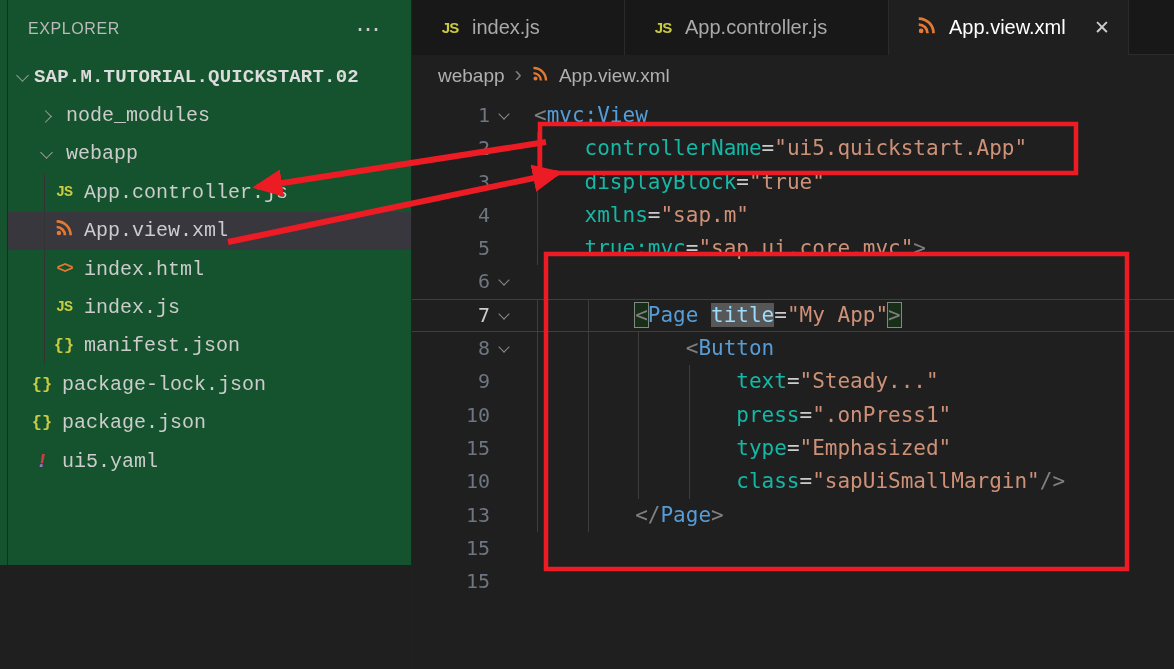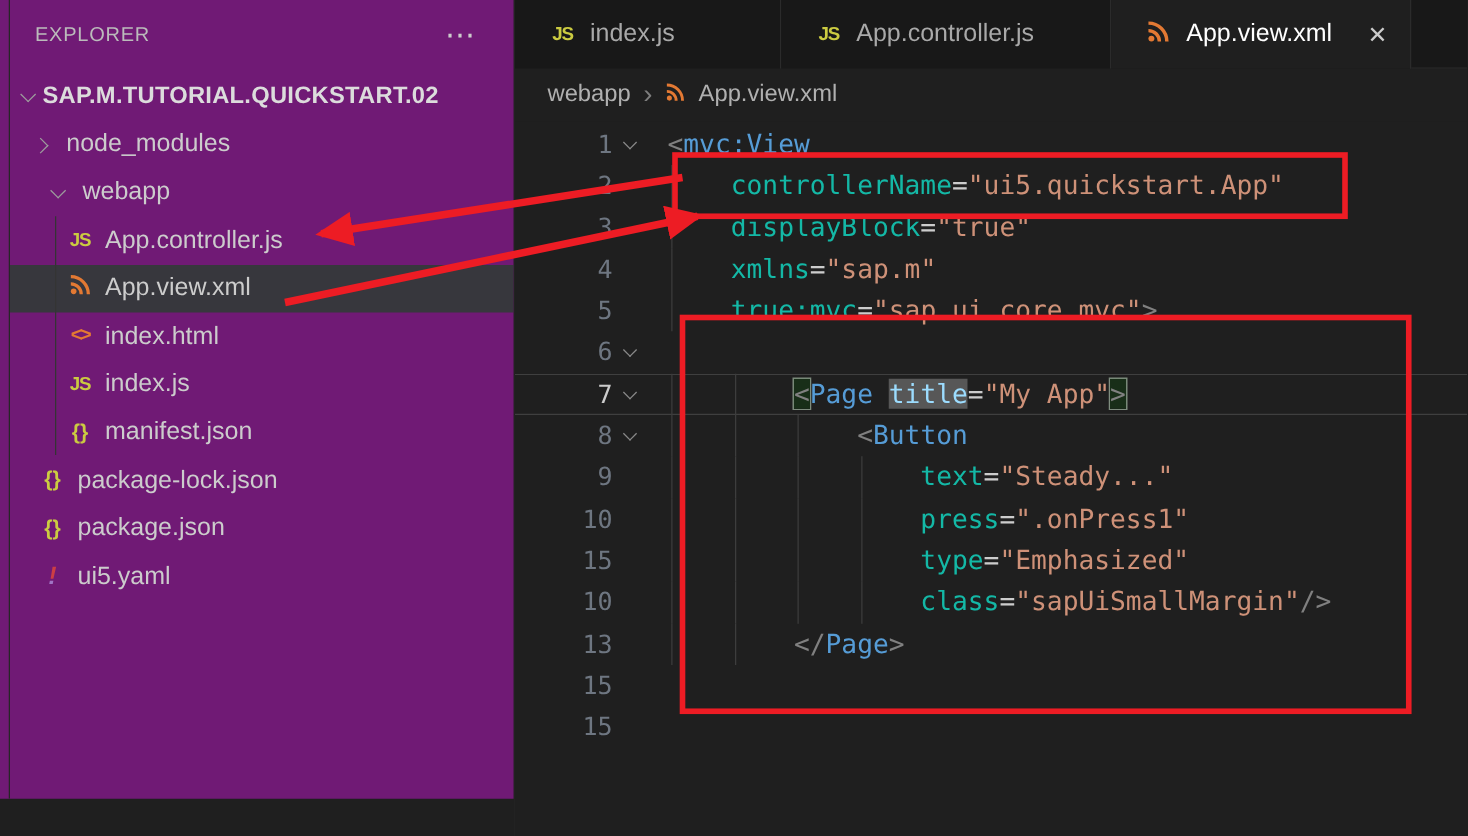--- a/index.html
+++ b/index.html
@@ -1,30 +1,30 @@
 <!DOCTYPE html>
 <html><head>
 <meta charset="utf-8">
 <style>
   * { box-sizing: border-box; margin: 0; padding: 0; }
   html,body { width:1174px; height:669px; overflow:hidden; background:#1f1f1f;
               font-family:"Liberation Sans", sans-serif; }
   .app { position:relative; width:1174px; height:669px; }
 
   
-  .sidebar { position:absolute; left:0; top:0; width:411px; height:639px;
-             background:#701a75; color:#cccccc; overflow:hidden; }
+  .sidebar { position:absolute; left:0; top:0; width:411px; height:565px;
+             background:#14532d; color:#cccccc; overflow:hidden; }
   .sidebar .edge { position:absolute; left:7px; top:0; bottom:0; width:1px; background:#262626; }
   .exp-head { height:58px; display:flex; align-items:center; justify-content:space-between;
               padding:0 30px 0 28px; }
   .exp-title { font-size:16px; letter-spacing:.6px; color:#bbbbbb; }
   .more-btn { font-size:24px; color:#cccccc; line-height:10px; cursor:pointer; letter-spacing:1px;}
   .tree { position:relative; }
   .trow { height:38.4px; display:flex; align-items:center; font-size:20px; color:#cccccc;
-          cursor:pointer; }
+          cursor:pointer;font-family:Liberation Mono, monospace; }
   .trow.sel { background:#37373d; margin-left:8px; }
   .trow.sel .inner { margin-left:-8px; }
   .trow .inner { display:flex; align-items:center; width:100%; height:100%; }
   .root-label { font-weight:bold; font-size:19px; color:#dcdcdc; letter-spacing:.2px; }
   .chev { width:20px; height:18px; position:relative; flex:none; }
   .chev::after { content:""; position:absolute; width:8px; height:8px;
                  border-right:1.7px solid #9d9d9d; border-bottom:1.7px solid #9d9d9d;
                  left:4px; top:3px; transform:rotate(45deg); }
   .chev.right::after { transform:rotate(-45deg); left:3px; top:5px; }
   .fi { width:24px; flex:none; text-align:center; font-weight:bold; margin-right:8px; }
@@ -85,21 +85,21 @@
       <span class="more-btn">⋯</span>
     </div>
     <div class="tree" id="tree">
         <div class="trow">
           <div class="inner" style="padding-left:14px">
             <span class="chev"></span>
             <span class="root-label">SAP.M.TUTORIAL.QUICKSTART.02</span>
           </div>
         </div>
         <div class="trow">
-          <div class="inner" style="padding-left: 25px;">
+          <div class="inner" style="padding-left: 38px;">
             <span class="chev right"></span>
             <span style="width: 8px;"></span>
             <span>node_modules</span>
           </div>
         </div>
         <div class="trow">
           <div class="inner" style="padding-left: 38px;">
             <span class="chev"></span>
             <span style="width: 8px;"></span>
             <span>webapp</span>

